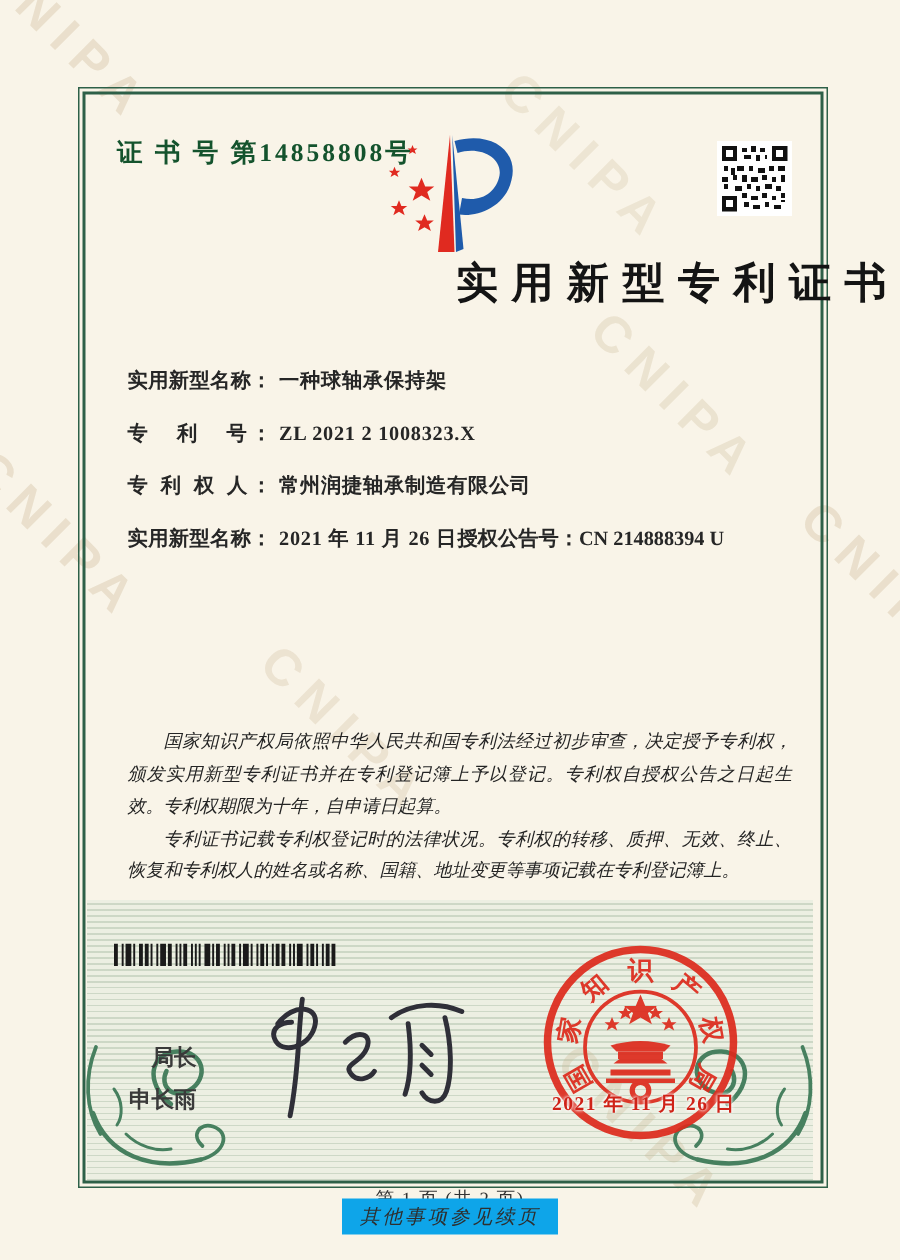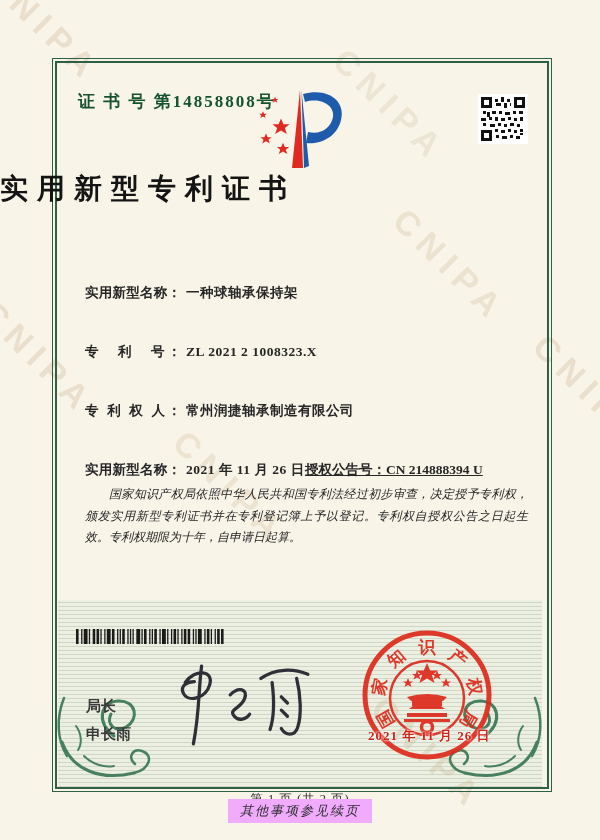--- a/index.html
+++ b/index.html
@@ -48,64 +48,64 @@
   .cert-no{
     position:absolute;left:78px;top:90px;z-index:2;
     font-size:17px;letter-spacing:2px;color:#14532d;font-weight:600;
   }
   .logo{position:absolute;left:256px;top:86px;z-index:2;}
   .qr{
     position:absolute;left:478px;top:94px;z-index:2;
     background:#fff;padding:3px;line-height:0;
   }
   .title{
-    position:absolute;left:0;top:170px;width:100%;text-align:left;z-index:2;
+    position:absolute;left:0;top:170px;width:100%;text-align:right;z-index:2;
     font-size:28px;font-weight:700;letter-spacing:9px;color:#141414;
   }
   
   .fields{position:absolute;left:85px;top:244px;width:445px;z-index:2;}
   .frow{
     margin-bottom:15px;line-height:20px;font-size:13.5px;font-weight:600;
-    color:#262626;position:relative;white-space:nowrap;margin-top:39px;
+    color:#262626;position:relative;white-space:nowrap;
   }
   .flabel{
     display:inline-block;width:96px;vertical-align:top;
     text-align:justify;text-align-last:justify;
   }
   .fvalue{margin-left:5px;letter-spacing:0.5px;}
-  .grant-pub{position:absolute;left:220px;top:0;text-decoration:underline;}
+  .grant-pub{position:absolute;left:220px;top:0;}
   
   .bodytext{
     position:absolute;left:85px;top:484px;width:443px;z-index:2;
     font-size:12px;line-height:21.5px;font-style:italic;
     text-align:justify;color:#242424;
   }
   .bodytext p{margin:0;text-indent:2em;}
   
   .barcode{position:absolute;left:76px;top:629px;z-index:2;line-height:0;}
   .director{
     position:absolute;left:86px;top:692px;z-index:2;
     font-family:"Liberation Sans","DejaVu Sans",sans-serif;
-    font-size:15px;font-weight:600;color:#3a3a3a;line-height:28px;
+    font-size:15px;font-weight:600;color:#3a3a3a;line-height:28px;text-align:right;
   }
   .signature{position:absolute;left:172px;top:658px;z-index:3;}
   .seal{position:absolute;left:360px;top:628px;z-index:3;}
   .seal-date{
     position:absolute;left:368px;top:727px;z-index:4;
     font-size:13px;font-weight:700;color:#cf2318;letter-spacing:1px;
     text-shadow:0 0 2px #fff,0 0 3px #fff;white-space:nowrap;
   }
   .page-info{
     position:absolute;left:0;top:791px;width:100%;text-align:center;z-index:2;
     font-size:12.5px;color:#333;letter-spacing:1px;
   }
   .foot-note{
     position:absolute;left:50%;top:799px;transform:translateX(-50%);z-index:2;
     font-size:13px;font-style:italic;color:#2e2e2e;letter-spacing:2px;
-    background:#f0abfc;padding:3px 12px;white-space:nowrap;
+    background:#0ea5e9;padding:3px 12px;white-space:nowrap;
   }
 </style>
 </head>
 <body>
 
 <div class="wm wm1">CNIPA</div>
 <div class="wm wm2">CNIPA</div>
 <div class="wm wm3">CNIPA</div>
 <div class="wm wm4">CNIPA</div>
 <div class="wm wm5">CNIPA</div>
@@ -219,20 +219,21 @@
   <div class="frow">
     <span class="flabel">实用新型名称：</span><span class="fvalue">2021 年 11 月 26 日</span>
     <span class="grant-pub">
       <span>授权公告号：</span><span>CN 214888394 U</span>
     </span>
   </div>
 </div>
 
 <div class="bodytext">
   <p>国家知识产权局依照中华人民共和国专利法经过初步审查，决定授予专利权，颁发实用新型专利证书并在专利登记簿上予以登记。专利权自授权公告之日起生效。专利权期限为十年，自申请日起算。</p>
+  <p>专利证书记载专利权登记时的法律状况。专利权的转移、质押、无效、终止、恢复和专利权人的姓名或名称、国籍、地址变更等事项记载在专利登记簿上。</p>
 </div>
 
 <svg class="barcode" width="154" height="15" viewBox="0 0 120 15" preserveAspectRatio="none">
   <g id="bars" fill="#1a1a1a">
       <rect x="0" y="0" width="2" height="15"></rect>
       <rect x="4" y="0" width="1" height="15"></rect>
       <rect x="6" y="0" width="3" height="15"></rect>
       <rect x="10" y="0" width="1" height="15"></rect>
       <rect x="13" y="0" width="2" height="15"></rect>
       <rect x="16" y="0" width="2" height="15"></rect>

